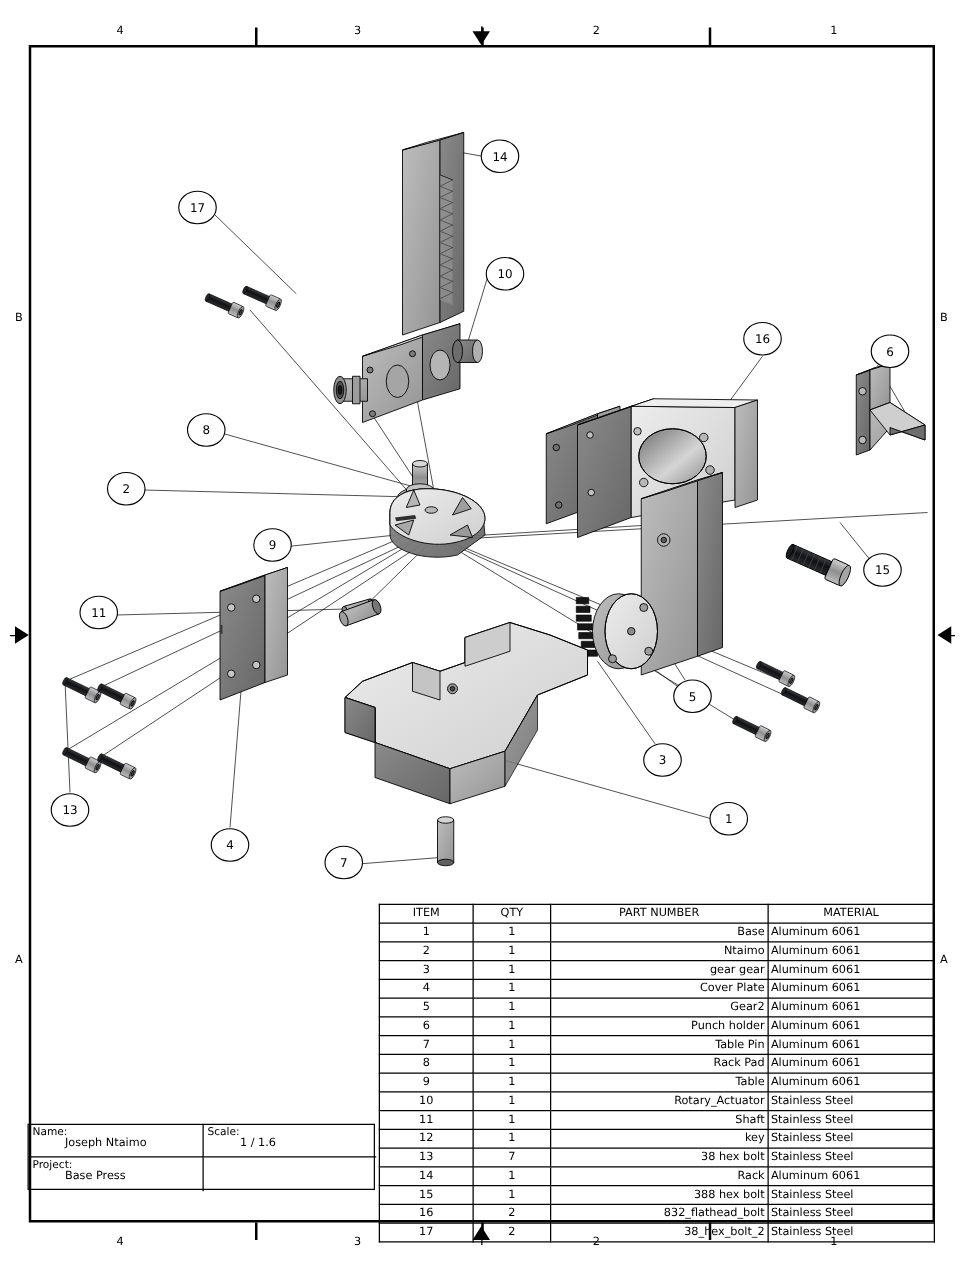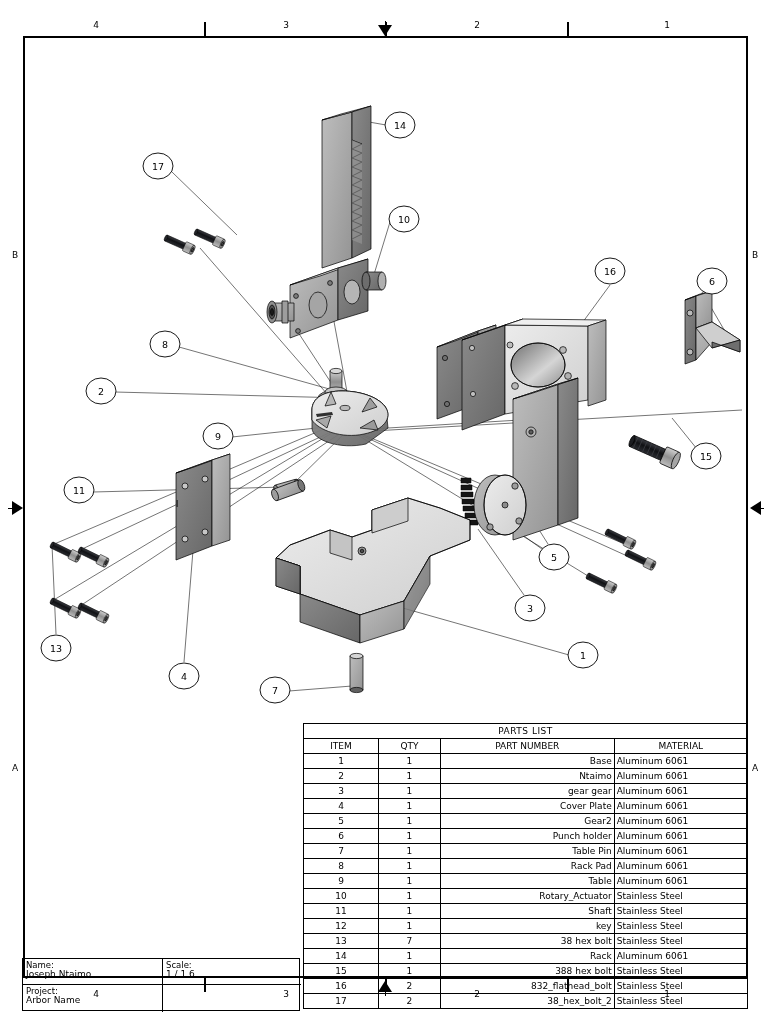--- a/index.html
+++ b/index.html
@@ -33,29 +33,29 @@
          border-collapse:collapse;font-size:9px;}
   .parts td,.parts th{border:1px solid #000;padding:0 2px;height:14px;line-height:14px;}
   .parts .c-item{width:74px;text-align:center;}
   .parts .c-qty{width:60px;text-align:center;}
   .parts .c-pn{width:176px;text-align:right;}
   .parts .c-mat{width:135px;text-align:left;margin-top:28px;}
   .parts .hdr{text-align:center;font-weight:normal;}
   .parts .title-row td{text-align:center;letter-spacing:.5px;}
 
   
-  .titleblock{position:absolute;left:22px;top:958px;width:278px;height:53px;
+  .titleblock{position:absolute;left:22px;top:899px;width:278px;height:53px;
               border:1px solid #000;box-sizing:border-box;
               display:grid;grid-template-columns:140px 138px;grid-template-rows:26px 27px;}
   .tb-cell{border-right:1px solid #000;border-bottom:1px solid #000;
            box-sizing:border-box;position:relative;padding:1px 3px;}
   .tb-cell:nth-child(2),.tb-cell:nth-child(4){border-right:none;}
   .tb-cell:nth-child(3),.tb-cell:nth-child(4){border-bottom:none;}
   .tb-key{font-size:8.5px;display:block;}
-  .tb-val{font-size:9px;display:block;margin-top:-1px;}
+  .tb-val{font-size:9px;display:block;padding-left:26px;margin-top:-1px;}
 
   
   #art{position:absolute;left:0;top:0;width:768px;height:1024px;pointer-events:none;}
 
   .balloon-text{font-size:9.5px;font-family:"DejaVu Sans","Liberation Sans",sans-serif;}
 </style>
 </head>
 <body>
 
 <div id="sheet">
@@ -461,23 +461,20 @@
   <div class="ctr ctr-right" style="left:12px;top:501px;"></div>
   <div class="ctr-stem" style="left:8px;top:507.5px;width:6px;height:1.5px;"></div>
 
   <div class="zlabel" style="left:745px;top:250px;">B</div>
   <div class="zlabel" style="left:745px;top:763px;">A</div>
   <div class="ctr ctr-left" style="left:750px;top:501px;"></div>
   <div class="ctr-stem" style="left:758px;top:507.5px;width:6px;height:1.5px;"></div>
 
   <table class="parts">
     <tbody id="parts-body">
-      <tr class="title-row">
-        <td colspan="4">PARTS LIST</td>
-      </tr>
       <tr>
         <td class="c-item hdr">ITEM</td>
         <td class="c-qty hdr">QTY</td>
         <td class="c-pn hdr">PART NUMBER</td>
         <td class="c-mat hdr">MATERIAL</td>
       </tr>
     <tr>
           <td class="c-item">1</td>
           <td class="c-qty">1</td>
           <td class="c-pn">Base</td>
@@ -586,17 +583,17 @@
     <div class="tb-cell">
       <span class="tb-key">Name:</span>
       <span class="tb-val">Joseph Ntaimo</span>
     </div>
     <div class="tb-cell">
       <span class="tb-key">Scale:</span>
       <span class="tb-val">1 / 1.6</span>
     </div>
     <div class="tb-cell">
       <span class="tb-key">Project:</span>
-      <span class="tb-val">Arbor Name</span>
+      <span class="tb-val">Base Press</span>
     </div>
   </div>
 
 </div>
 
 </body></html>

